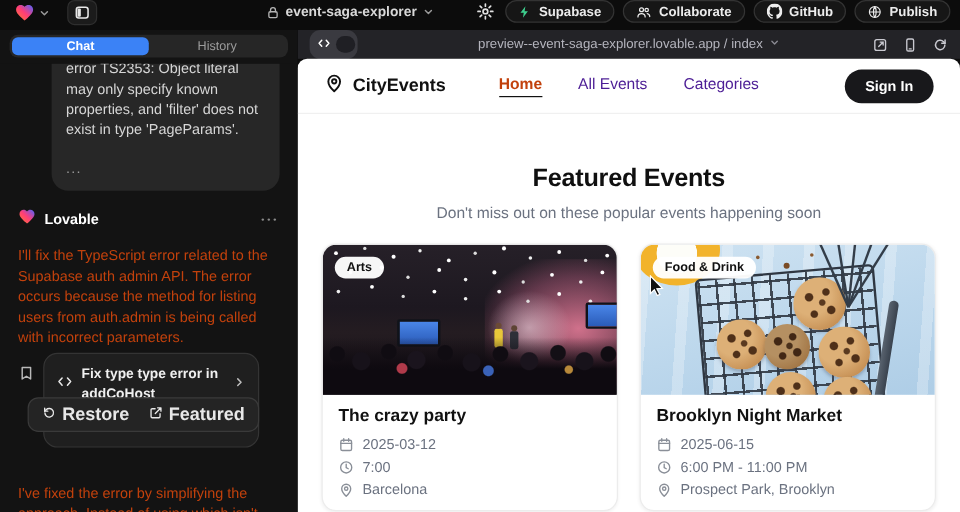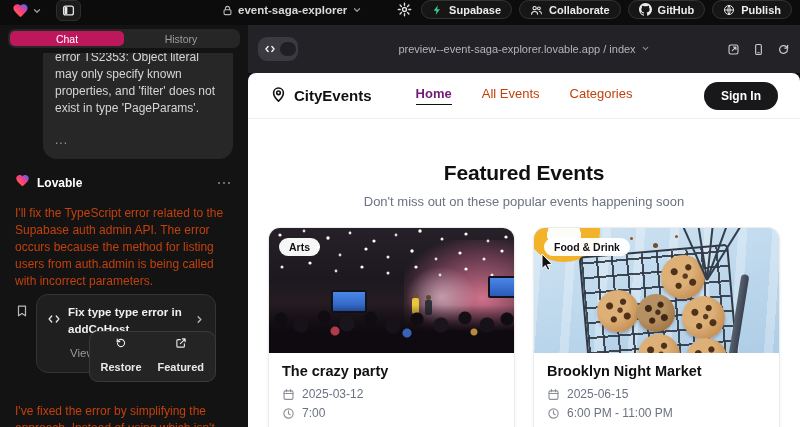--- a/index.html
+++ b/index.html
@@ -17,58 +17,58 @@
   .topbar-right { margin-left:auto; display:flex; align-items:center; gap:7px; }
   .pill { display:flex; align-items:center; gap:6px; height:19px; padding:0 10px; border-radius:10px;
     background:#161616; border:1px solid #333; color:#ececec; font-size:11px; font-weight:600; cursor:pointer; }
   .gear { color:#e0e0e0; padding:2px; cursor:pointer; }
 
   
   .sidebar { background:#131313; display:flex; flex-direction:column; overflow:hidden; }
   .tabswrap { padding:4px 8px 5px; background:#131313; position:relative; z-index:3; }
   .tabs { display:flex; background:#262626; border-radius:7px; padding:2px; height:19px; }
   .tab { flex:1; display:flex; align-items:center; justify-content:center; font-size:10.5px; color:#9c9c9c; border-radius:5px; cursor:pointer; }
-  .tab.active { background:#be185d; color:#fff; font-weight:400; }
+  .tab.active { background:#3b82f6; color:#fff; font-weight:700; }
   .chat { flex:1; overflow:hidden; padding:0 15px; position:relative; color:#cfcfcf; font-size:12px; line-height:17px; }
   .bubble { margin:-14px 0 0 auto; width:190px; background:#272727; border-radius:14px; padding:10px 12px; color:#d6d6d6; }
   .bubble .more { color:#9a9a9a; margin-top:15px; letter-spacing:1px; }
   .lovable-row { display:flex; align-items:center; gap:7px; margin-top:14px; }
   .lovable-row .name { color:#fff; font-size:12px; font-weight:700; flex:1; }
   .dots { display:flex; gap:2.5px; padding:3px; cursor:pointer; }
   .dots i { width:2.5px; height:2.5px; border-radius:50%; background:#8a8a8a; }
   .para { margin-top:12px; color:#c2410c; }
   .action-row { display:flex; align-items:flex-start; gap:7px; margin-top:4px; padding-left:0; position:relative; }
   .bookmark { color:#b9b9b9; margin-top:10px; cursor:pointer; }
   .action-card { flex:1; margin-right:17px; background:#1f1f1f; border:1px solid #343434; border-radius:12px; padding:9px 10px 10px; cursor:pointer; }
   .ac-line1 { display:flex; align-items:center; gap:7px; color:#f0f0f0; font-size:11.5px; font-weight:700; }
   .ac-line1 .grow { flex:1; }
   .ac-sub { margin:7px 0 0 23px; color:#9c9c9c; font-size:11.5px; cursor:pointer; }
   .floatbar { position:absolute; right:17px; top:37px; z-index:2; display:flex; gap:2px;
     background:#242424; border:1px solid #3a3a3a; border-radius:9px; padding:3px 4px; }
-  .fbtn { display:flex; align-items:center; gap:5px; padding:2px 7px; color:#e8e8e8; font-size:11px; font-weight:600; border-radius:6px; cursor:pointer;flex-direction:column; }
+  .fbtn { display:flex; align-items:center; gap:5px; padding:2px 7px; color:#e8e8e8; font-size:15px; font-weight:600; border-radius:6px; cursor:pointer; }
   .para2 { margin-top:30px; }
 
   
   .right { display:flex; flex-direction:column; overflow:hidden; }
-  .urlbar { height:48px; background:#232327; display:flex; align-items:center; padding:0 10px; color:#b9b9c2; position:relative; }
+  .urlbar { height:24px; background:#232327; display:flex; align-items:center; padding:0 10px; color:#b9b9c2; position:relative; }
   .codetoggle { display:flex; align-items:center; background:#3a3a40; border-radius:9px; padding:2px; cursor:pointer; }
   .codetoggle .codeic { padding:1px 4px; color:#fff; }
   .codetoggle .knob { width:16px; height:14px; border-radius:7px; background:#1f1f24; }
   .url { position:absolute; left:0; right:0; display:flex; justify-content:center; align-items:center; gap:5px; font-size:11px; pointer-events:none; }
   .url .txt { color:#b4b4bd; }
   .url .chev { color:#8a8a93; }
   .urlbar-icons { margin-left:auto; display:flex; gap:12px; color:#c9c9d0; z-index:1; }
   .urlbar-icons span { cursor:pointer; display:flex; }
 
   .pane { flex:1; background:#fff; border-radius:8px 8px 0 0; overflow:hidden; position:relative; }
   .siteheader { height:46px; display:flex; align-items:center; padding:0 22px; border-bottom:1px solid #f0f0f0; position:relative; }
   .brand { display:flex; align-items:center; gap:7px; font-size:15px; font-weight:700; color:#111; }
   .nav { position:absolute; left:0; right:0; display:flex; justify-content:center; gap:30px; font-size:13px; color:#555; pointer-events:none; }
-  .nav a { pointer-events:auto; cursor:pointer; text-decoration:none; color:#c2410c; }
-  .nav a.active { color:#701a75; font-weight:600; border-bottom:1.5px solid #111; padding-bottom:3px; }
+  .nav a { pointer-events:auto; cursor:pointer; text-decoration:none; color:#4c1d95; }
+  .nav a.active { color:#c2410c; font-weight:600; border-bottom:1.5px solid #111; padding-bottom:3px; }
   .signin { margin-left:auto; background:#18181b; color:#fff; font-size:12px; font-weight:600; border:none;
     border-radius:999px; padding:7px 17px; cursor:pointer; z-index:1; }
 
   .hero { text-align:center; padding-top:42px; }
   .hero h1 { font-size:21px; color:#101010; letter-spacing:-.2px; }
   .hero p { margin-top:9px; font-size:13px; color:#6b7280; }
 
   .cards { display:flex; justify-content:center; gap:18px; margin-top:18px; }
   .card { width:247px; background:#fff; border:1px solid #ececec; border-radius:12px; overflow:hidden;
     box-shadow:0 1px 3px rgba(0,0,0,.06); cursor:pointer; flex:0 0 auto; }

